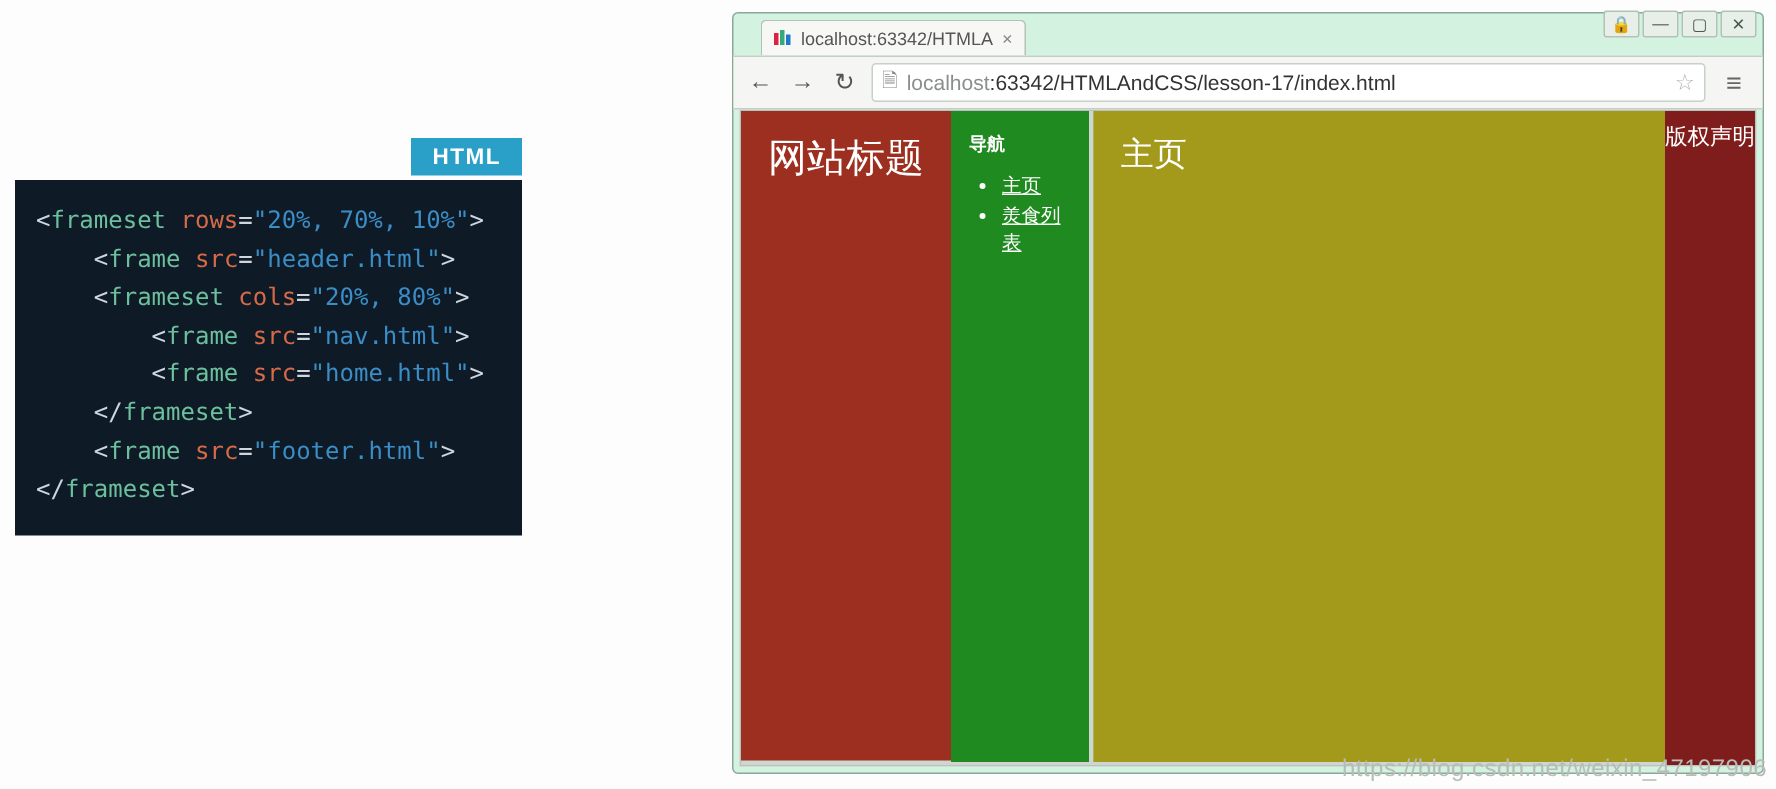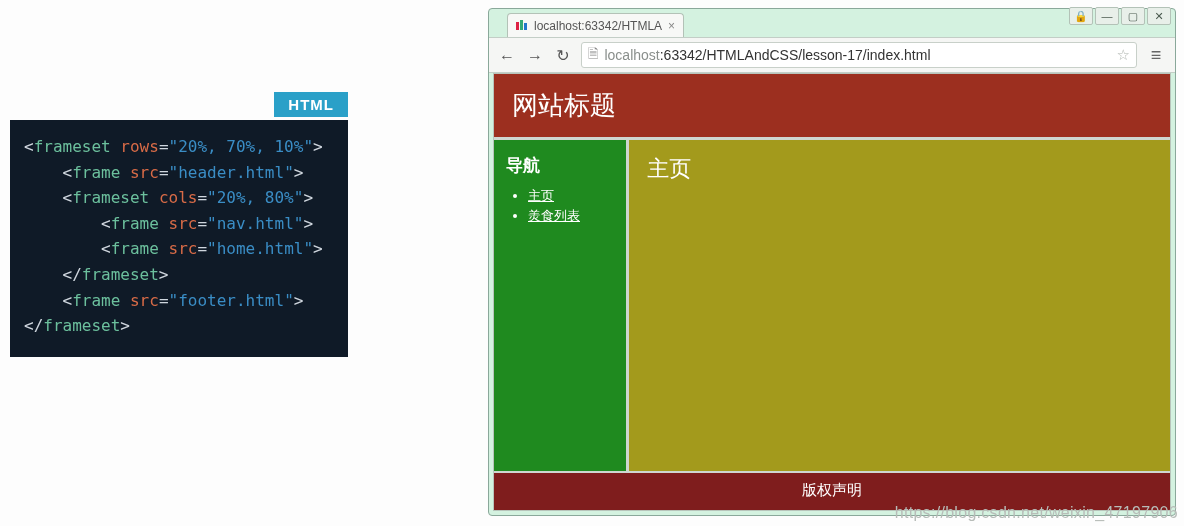--- a/index.html
+++ b/index.html
@@ -123,21 +123,21 @@
   .menu-btn {
     width:22px; height:22px; display:flex; align-items:center; justify-content:center;
     color:#666; font-size:18px;
   }
 
   .viewport {
     flex:1;
     background:#fff;
     margin: 0 4px 4px 4px;
     border:1px solid #b8c4bb;
-    display:flex; flex-direction:column;
+    display:flex; flex-direction:row;
     overflow:hidden;
   }
   .fr-header {
     background:#9c2f1f;
     color:#fff;
     font-size:26px;
     padding:14px 18px;
     border-bottom:3px solid #cfd6d0;
     font-family: "SimSun","宋体",serif;
   }
@@ -145,21 +145,21 @@
     flex:1; display:flex;
     border-bottom:2px solid #cfd6d0;
   }
   .fr-nav {
     width:20%;
     background:#1f8a1f;
     color:#fff;
     padding:14px 12px;
     border-right:3px solid #cfd6d0;
   }
-  .fr-nav h4 { font-size:17px; font-weight:bold; margin-bottom:10px; }
+  .fr-nav h4 { font-size:12px; font-weight:bold; margin-bottom:10px; }
   .fr-nav ul { list-style: disc; padding-left: 22px; font-size:13px; }
   .fr-nav li { margin:2px 0; }
   .fr-nav a { color:#fff; text-decoration:underline; }
   .fr-main {
     flex:1;
     background:#a39a1c;
     color:#fff;
     padding:14px 18px;
     font-size:22px;
     font-family: "SimSun","宋体",serif;

